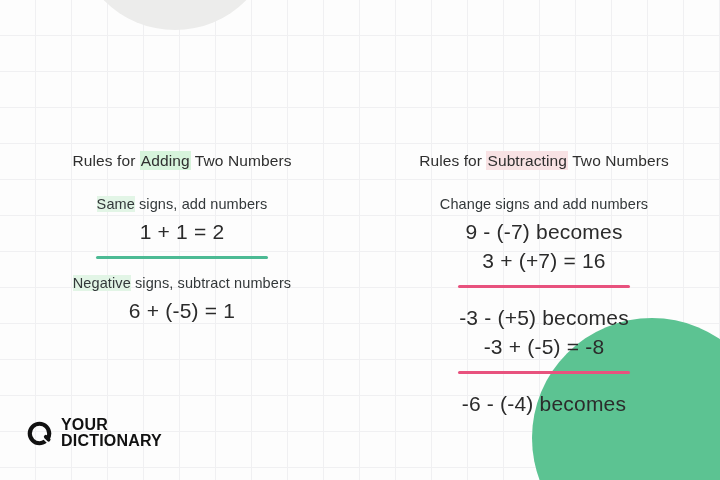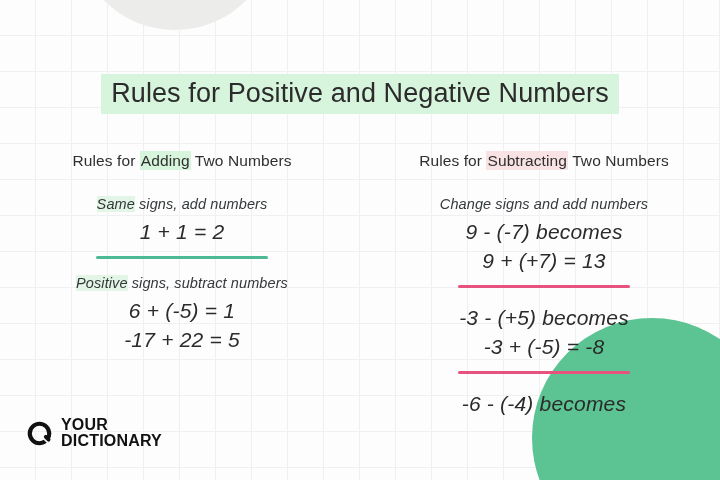--- a/index.html
+++ b/index.html
@@ -122,21 +122,21 @@
   }
 
   .divider {
     height: 3px;
     border-radius: 2px;
     margin: 9px auto 16px auto;
   }
   .divider-green { background: #4cba94; width: 172px; }
   .divider-pink  { background: #e8527e; width: 172px; }
 
-  .block { margin: 0; font-style: italic; }
+  .block { margin: 0; }
   .block + .block { margin-top: 0; }
 
   
   .logo {
     position: absolute;
     left: 26px;
     bottom: 30px;
     display: flex;
     align-items: center;
     z-index: 3;
@@ -160,52 +160,48 @@
 </head>
 <body>
 
 <div id="infographic">
 
   <div class="shape-top-left"></div>
   <div class="shape-bottom-right"></div>
 
   <div class="content">
 
-    <div class="title-wrap">
-      <div class="title">Rules for Positive and Negative Numbers</div>
-    </div>
 
     <div class="columns">
 
       <div class="col col-left">
 
         <div class="col-head"><span>Rules for </span><span class="hl-green">Adding</span><span> Two Numbers</span></div>
 
         <div class="block">
           <p class="rule-label"><span class="tint-green">Same</span><span> signs, add numbers</span></p>
           <p class="eq">1 + 1 = 2</p>
           <div class="divider divider-green"></div>
         </div>
 
         <div class="block">
-          <p class="rule-label"><span class="tint-green">Positive</span><span> signs, subtract numbers</span></p>
+          <p class="rule-label"><span class="tint-green">Negative</span><span> signs, subtract numbers</span></p>
           <p class="eq">6 + (-5) = 1</p>
-          <p class="eq">-17 + 22 = 5</p>
         </div>
 
       </div>
 
       <div class="col col-right">
 
         <div class="col-head"><span>Rules for </span><span class="hl-pink">Subtracting</span><span> Two Numbers</span></div>
 
         <div class="block">
           <p class="rule-label">Change signs and add numbers</p>
           <p class="eq">9 - (-7) becomes</p>
-          <p class="eq">9 + (+7) = 13</p>
+          <p class="eq">3 + (+7) = 16</p>
           <div class="divider divider-pink"></div>
         </div>
 
         <div class="block">
           <p class="eq">-3 - (+5) becomes</p>
           <p class="eq">-3 + (-5) = -8</p>
           <div class="divider divider-pink"></div>
         </div>
 
         <div class="block">

